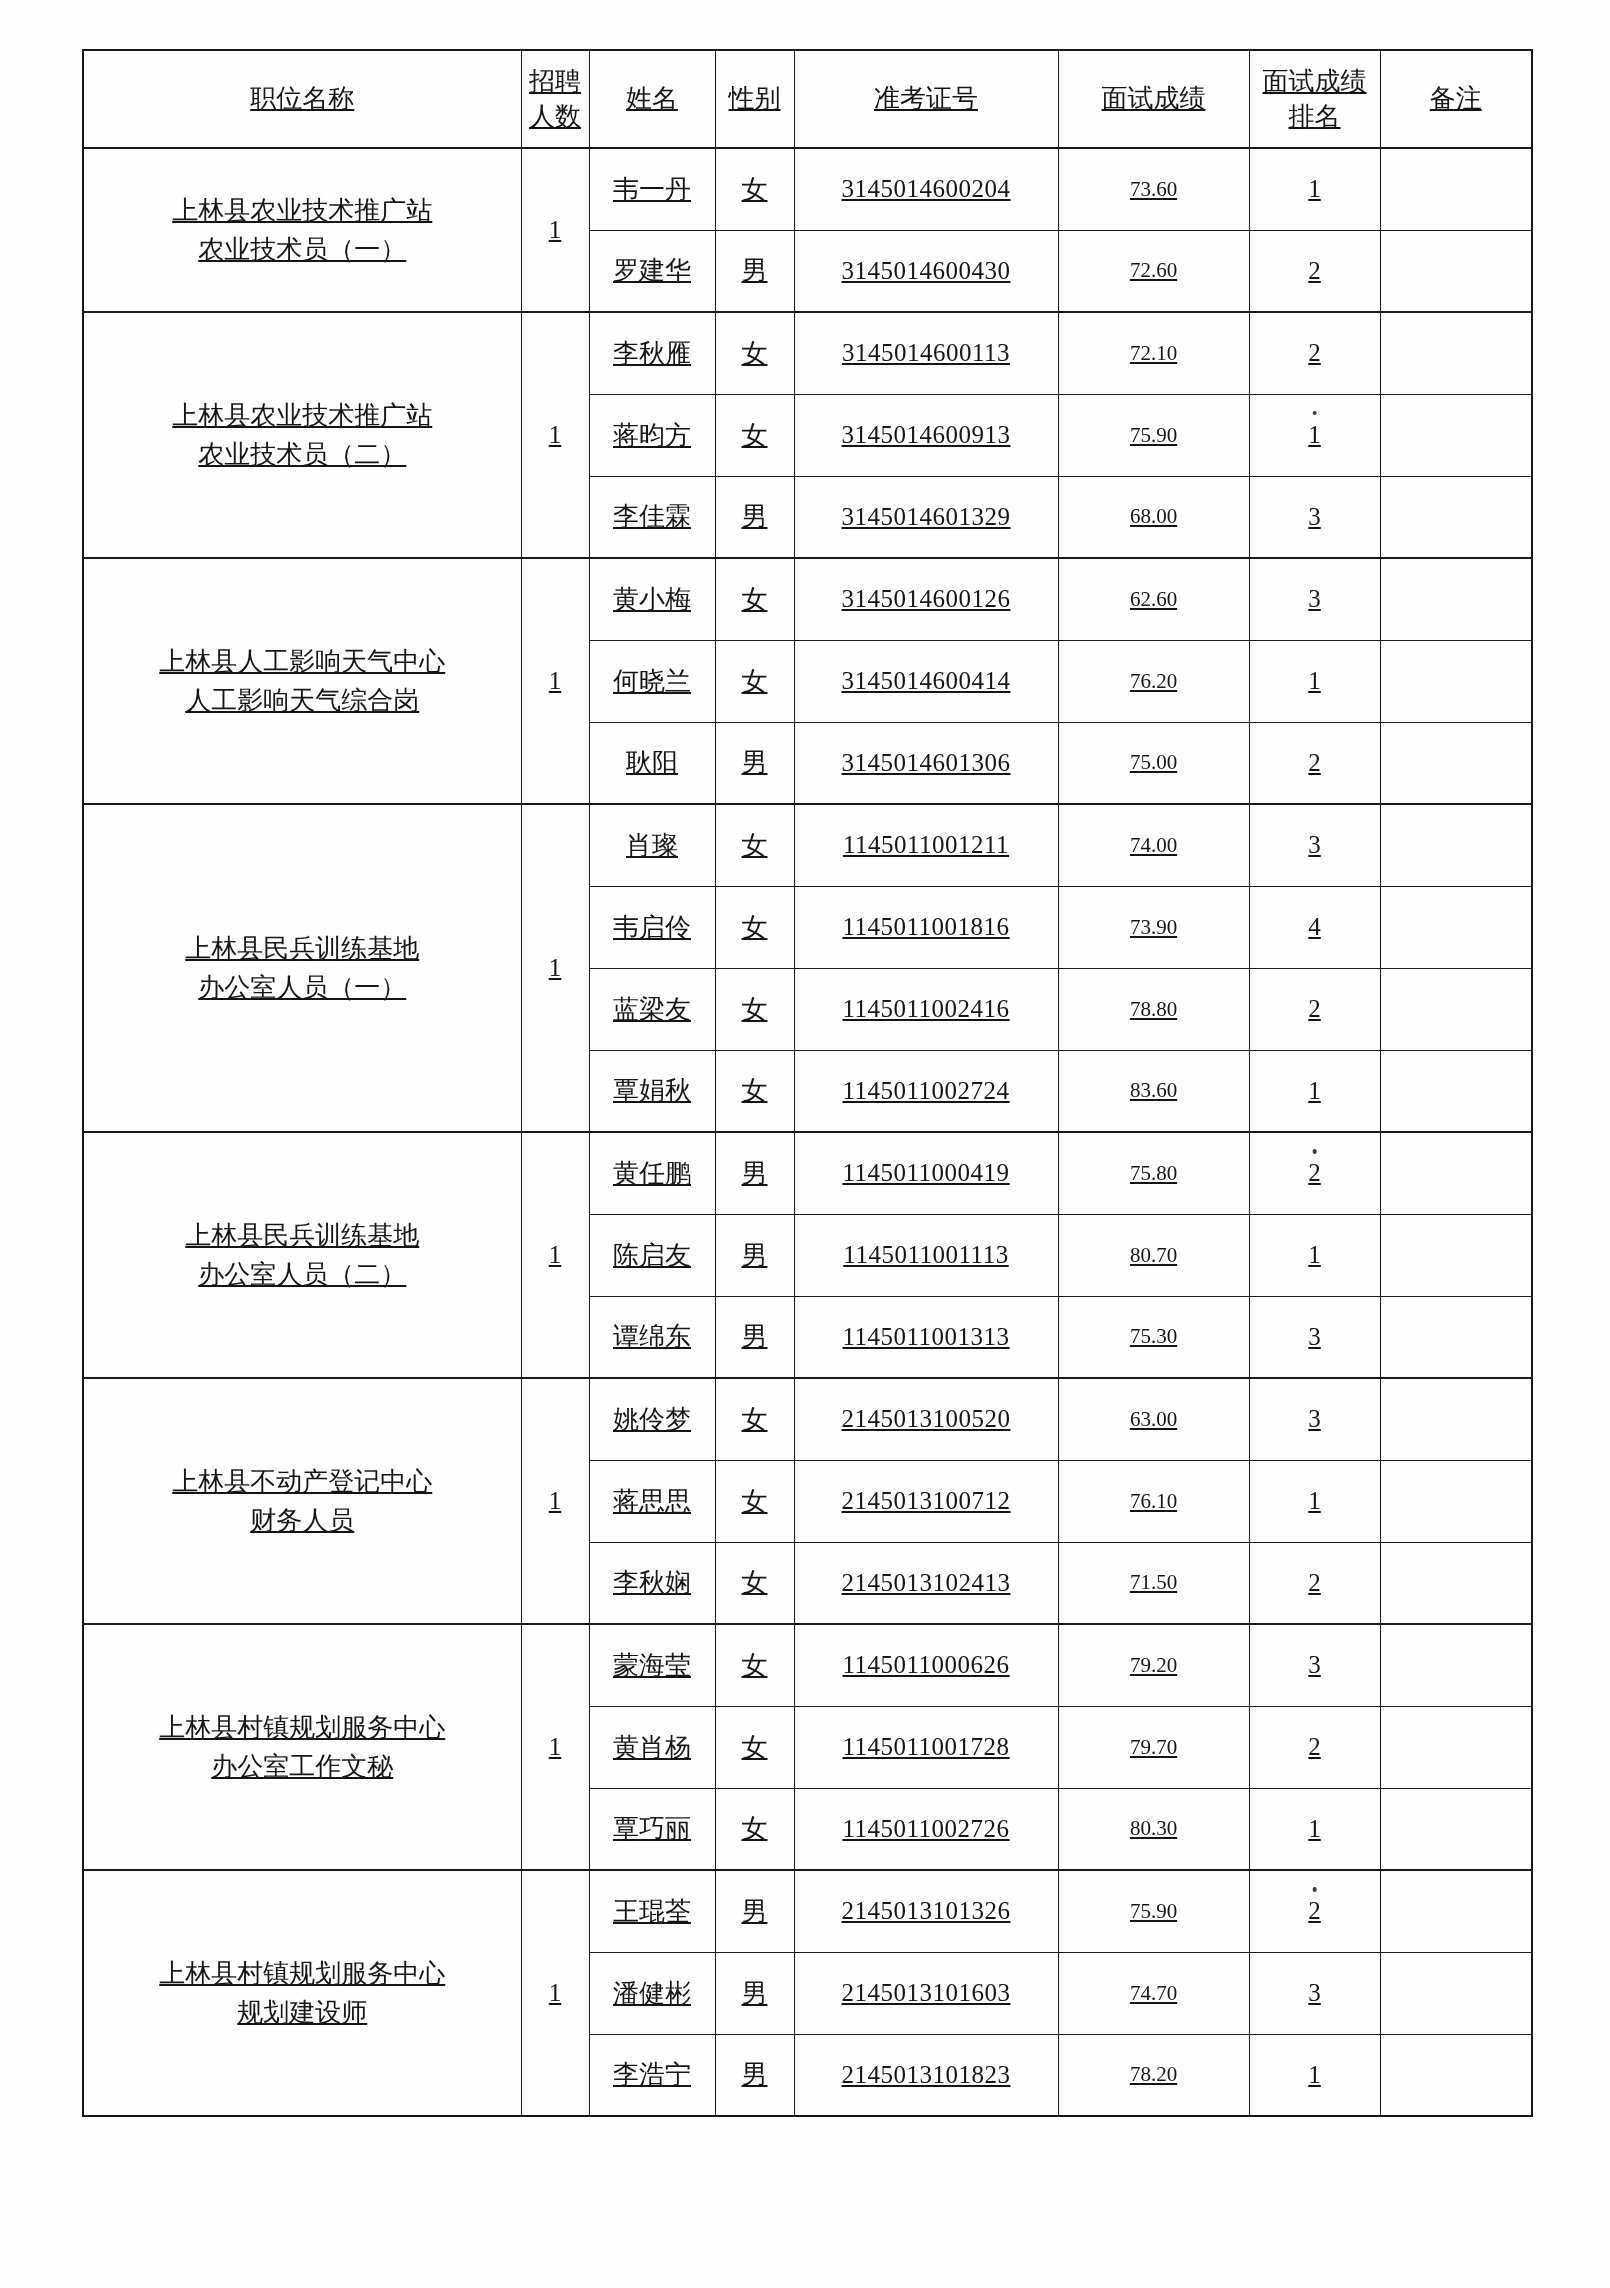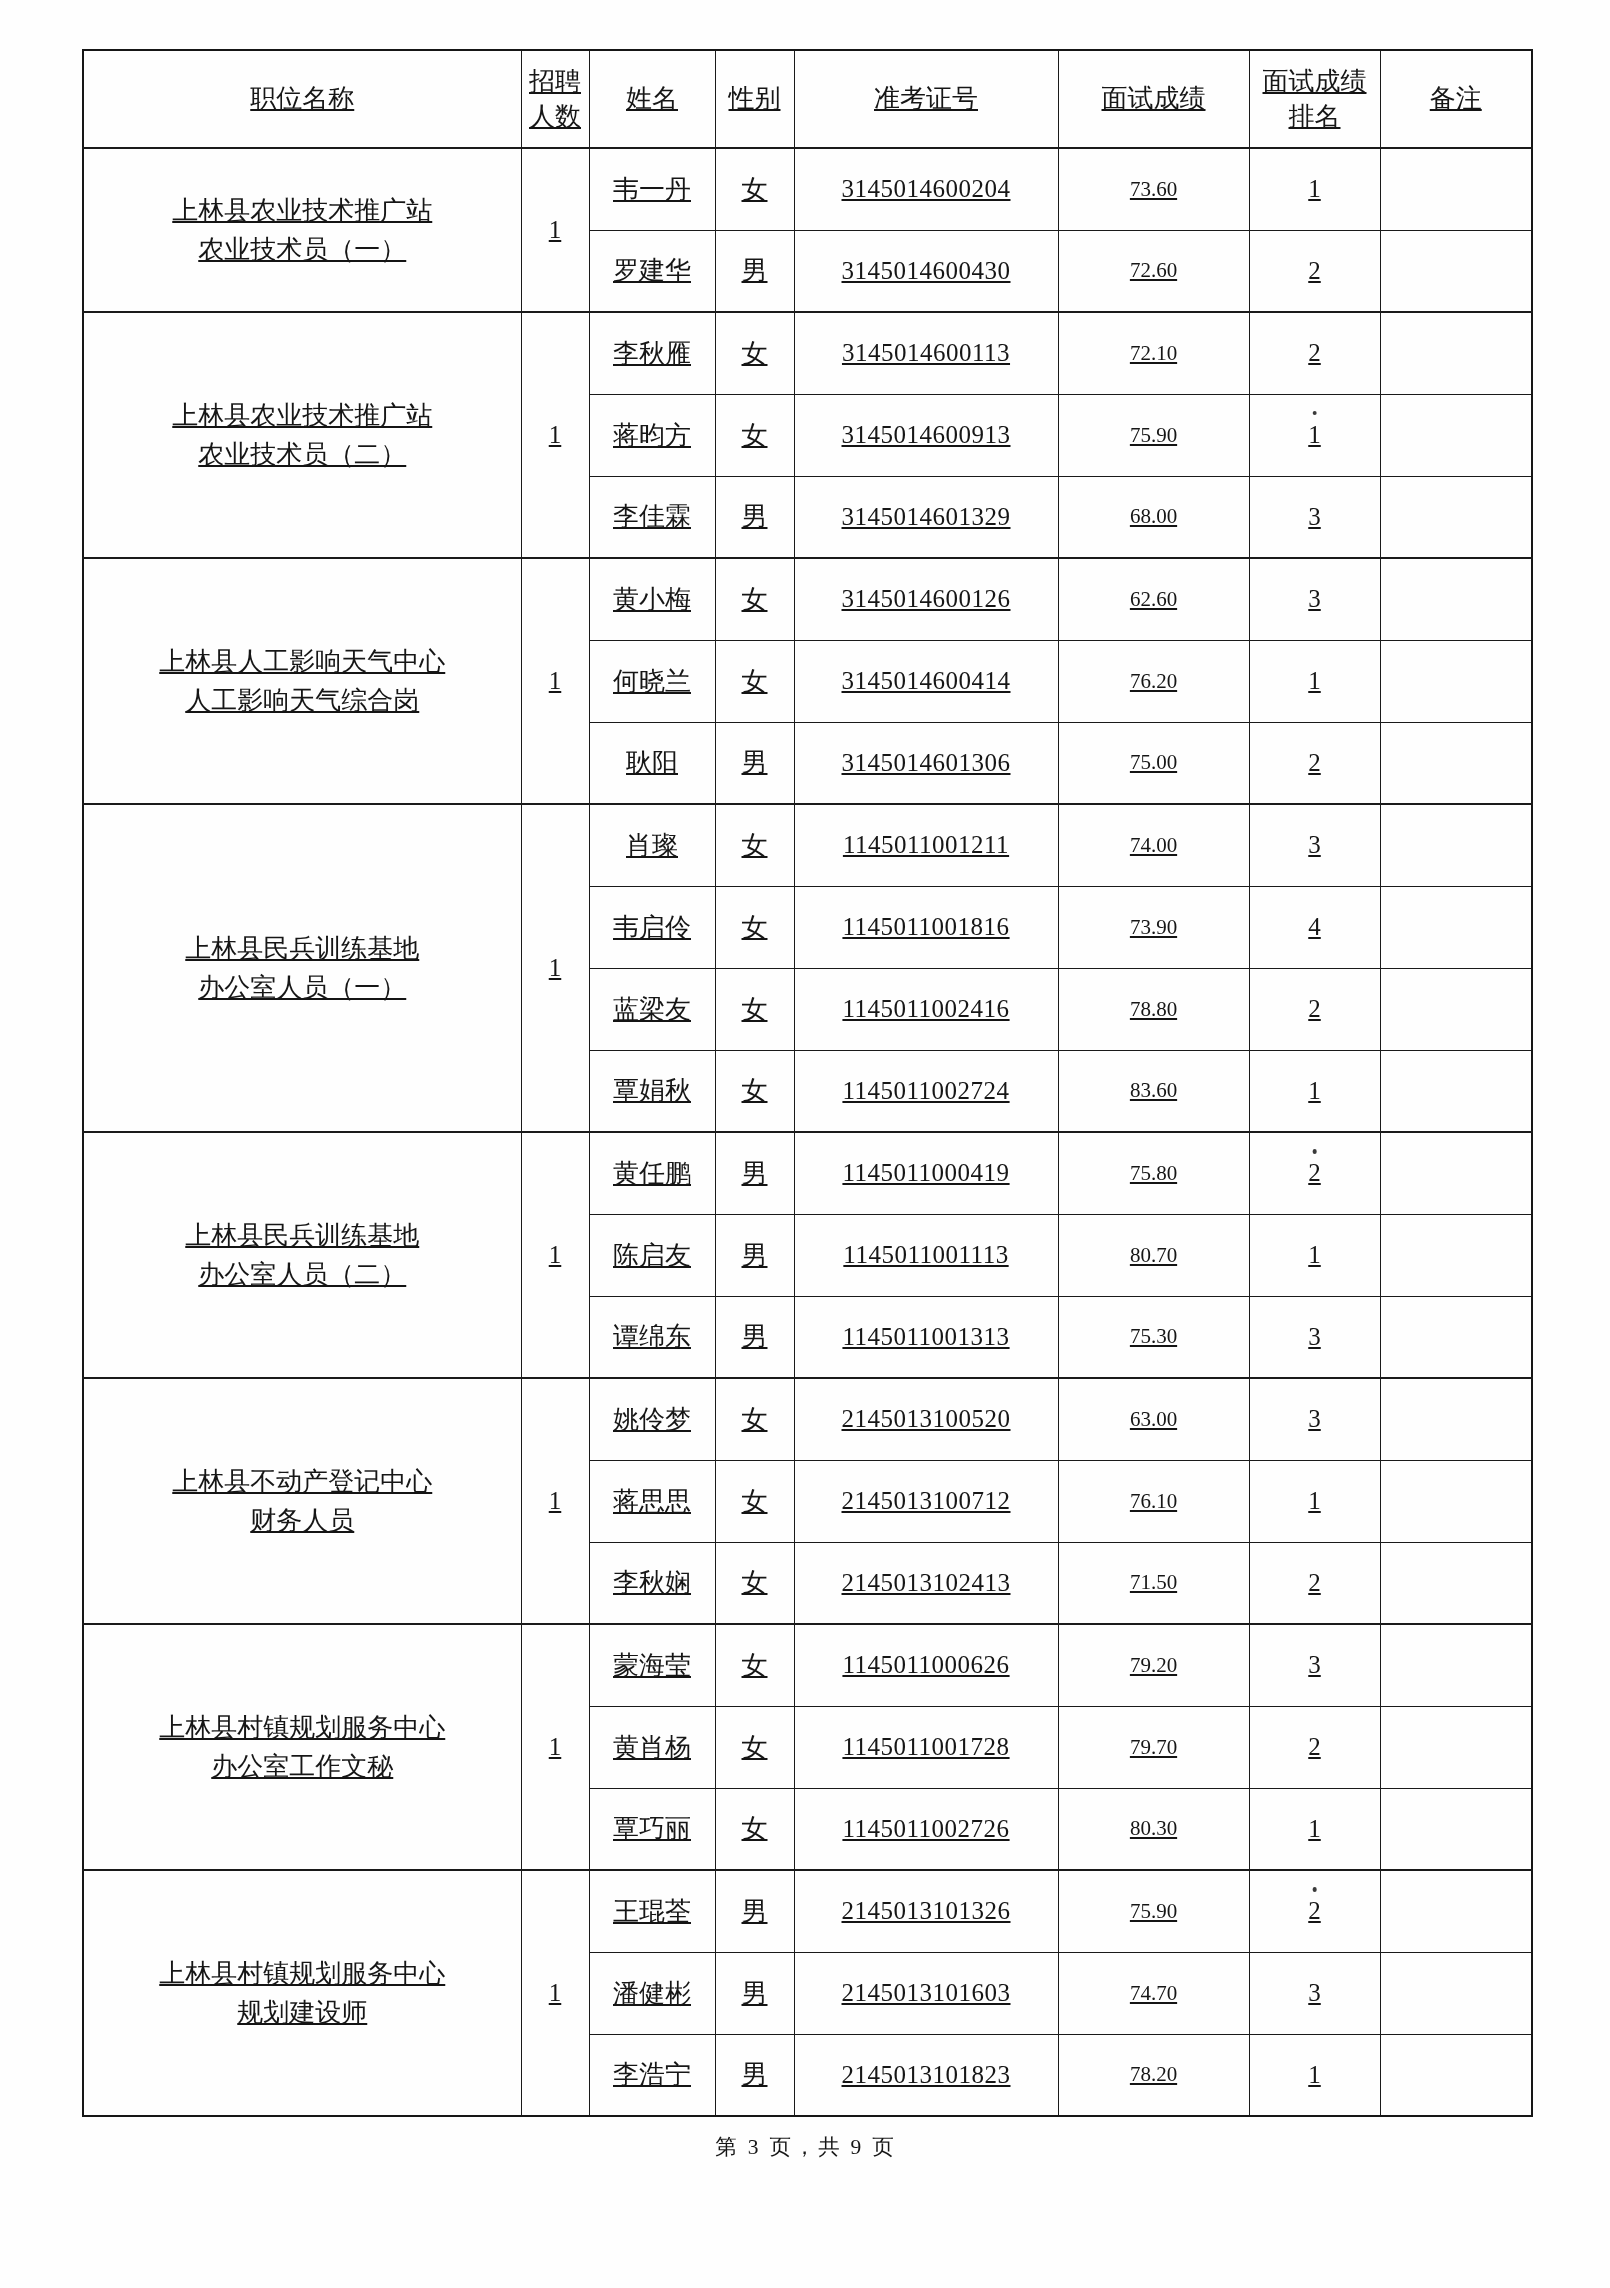--- a/index.html
+++ b/index.html
@@ -342,15 +342,14 @@
           <td class="name-cell">李浩宁</td>
           <td class="gender-cell">男</td>
           <td class="exam_id-cell">2145013101823</td>
           <td class="score-cell">78.20</td>
           <td class="rank-cell">1</td>
           <td class="remark-cell"></td>
         </tr>
       </tbody>
   </table>
 
-  <div class="footer">第 3 页，共 9 页</div>
 </div>
 
 
 </body></html>

